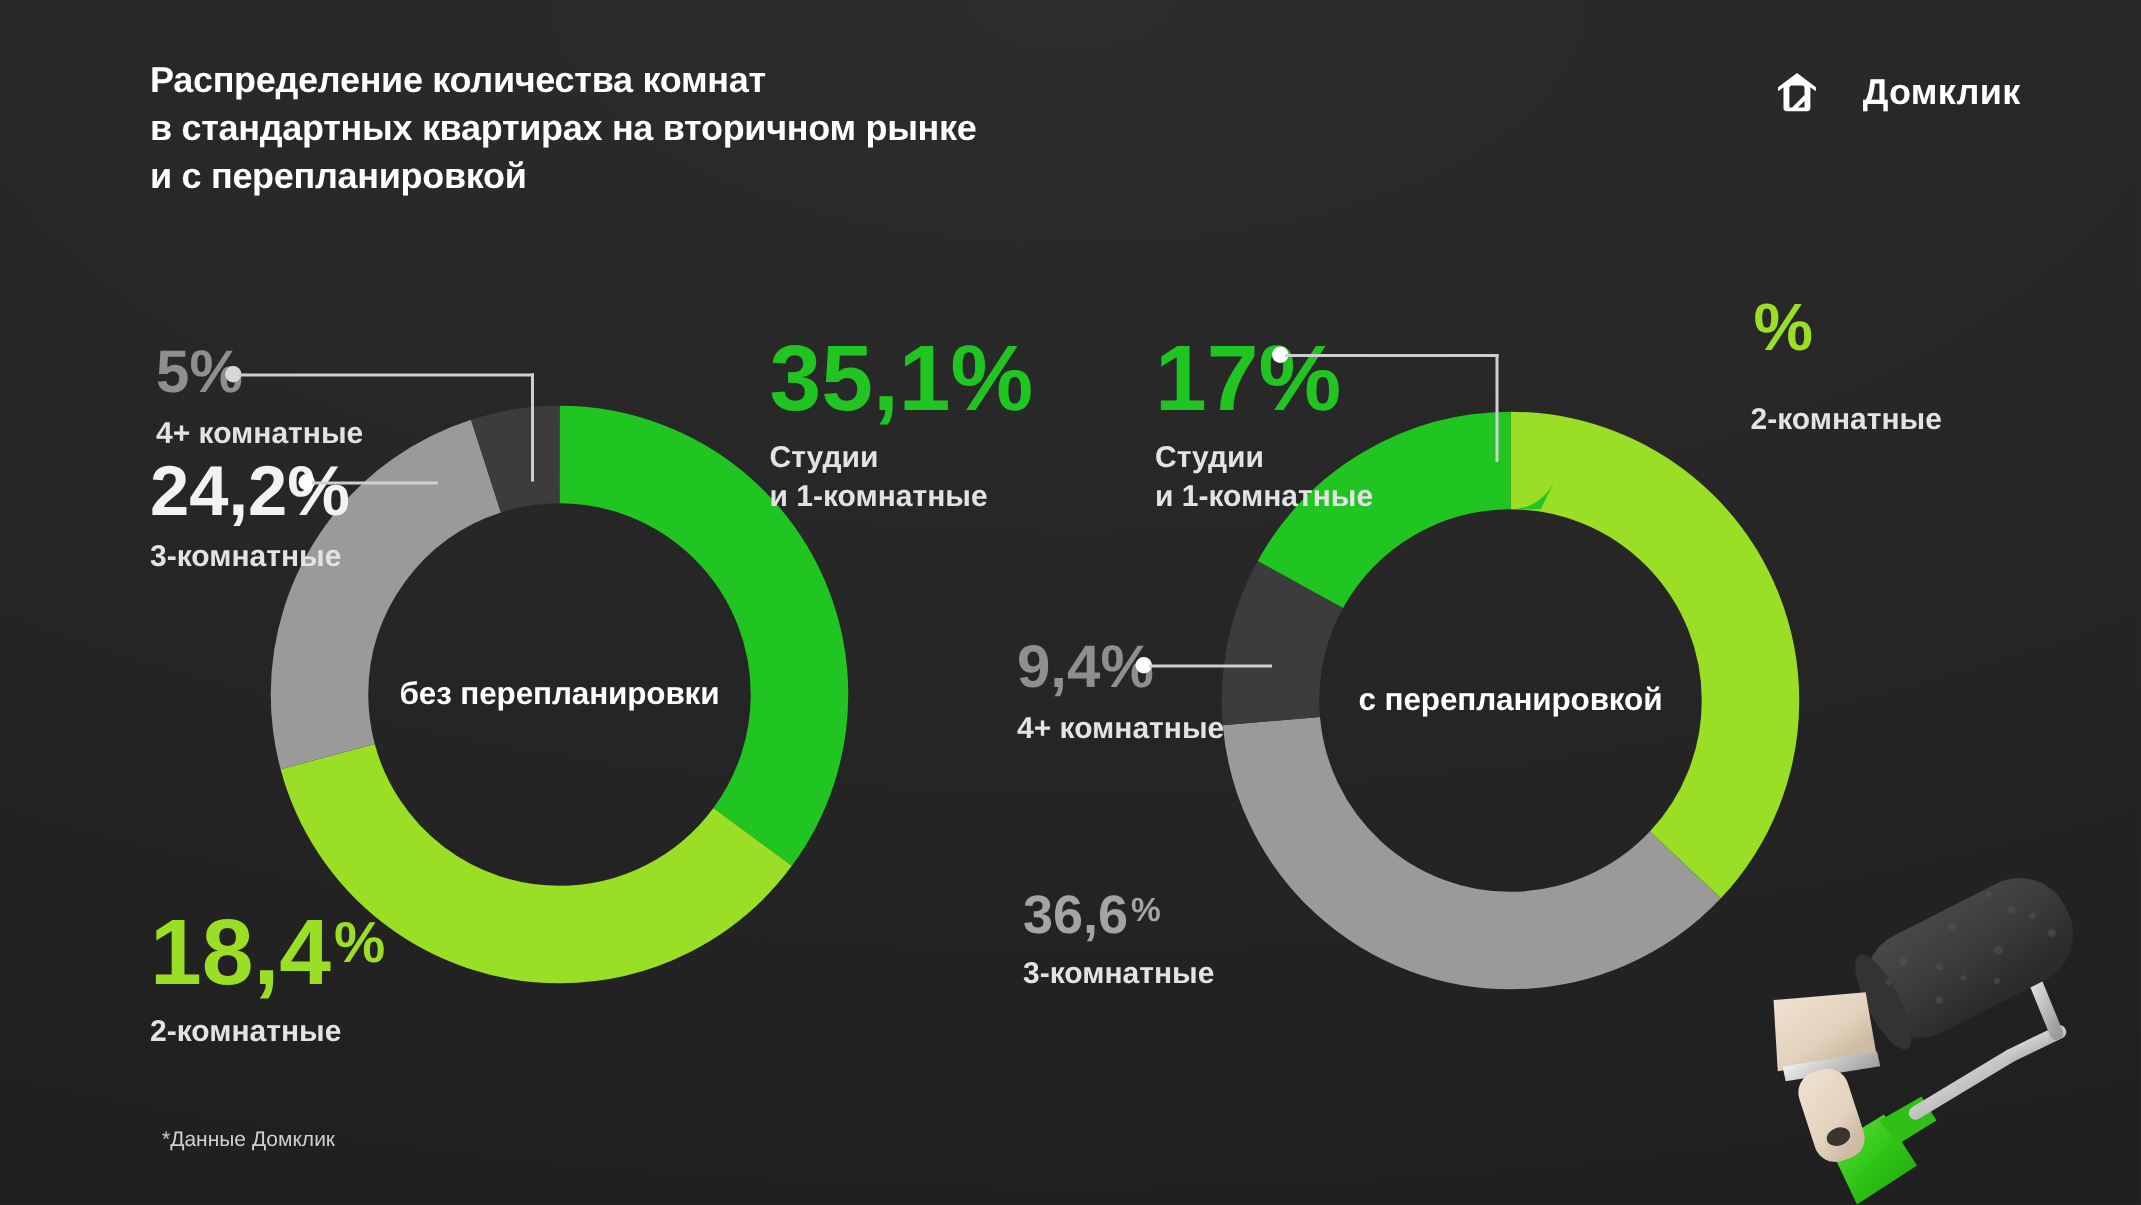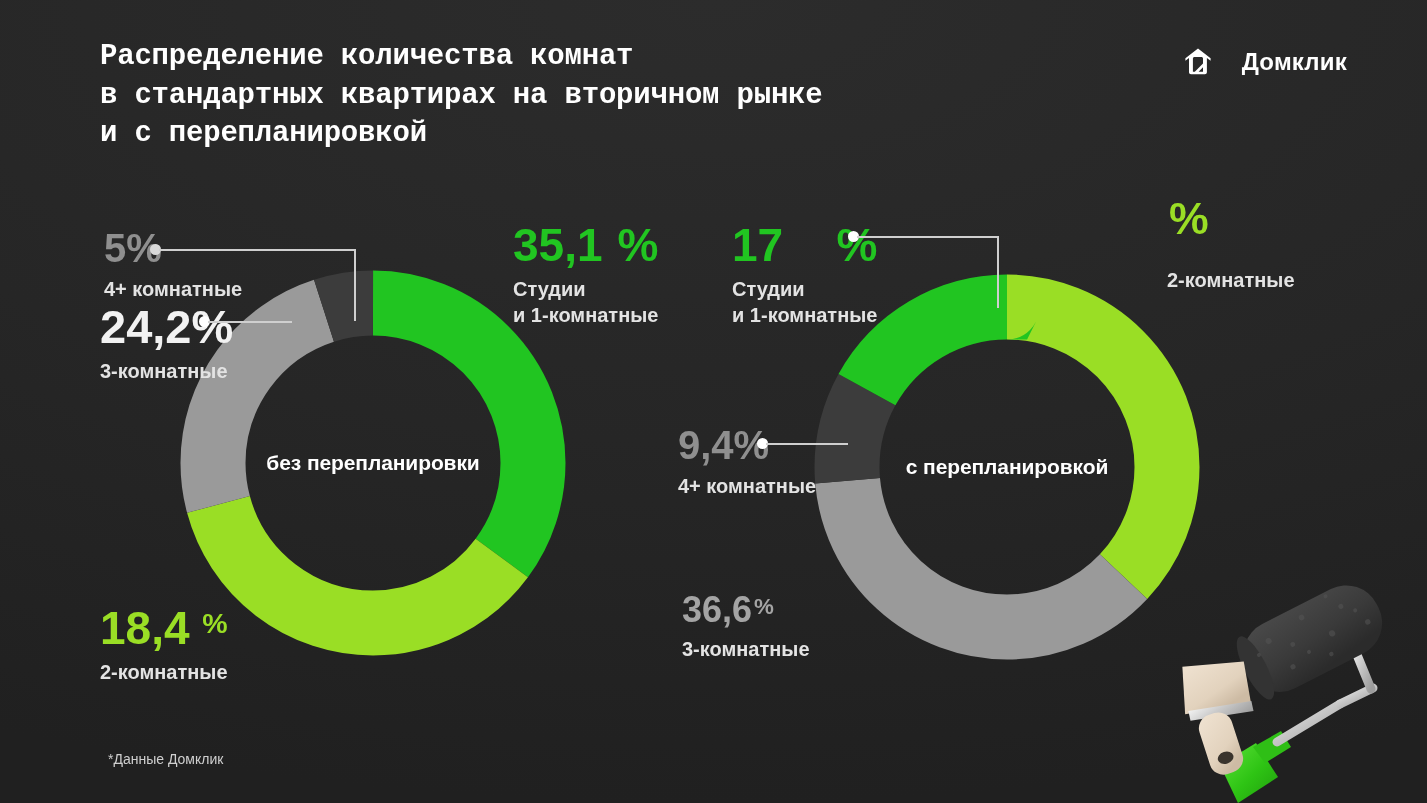--- a/index.html
+++ b/index.html
@@ -9,22 +9,22 @@
     font-family:"Liberation Sans","DejaVu Sans",sans-serif;
     color:#ffffff;
     position:relative;
   }
   .stage{position:absolute;inset:0;background:
      radial-gradient(120% 100% at 50% 0%,#2c2c2c 0%,#262626 55%,#202020 100%);}
 
   
   .title{
     position:absolute;left:100px;top:38px;
-    font-size:29px;font-weight:bold;line-height:1.33;
-    letter-spacing:-0.2px;color:#ffffff;white-space:pre-line;font-family:Liberation Mono, monospace;
+    font-size:24px;font-weight:bold;line-height:1.33;
+    letter-spacing:-0.2px;color:#ffffff;white-space:pre-line;
   }
   .logo{
     position:absolute;right:80px;top:46px;
     display:flex;align-items:center;gap:28px;
   }
   .logo-mark{width:32px;height:32px;flex:0 0 auto;}
   .logo-text{font-size:24px;font-weight:bold;color:#ffffff;letter-spacing:.2px;}
 
   
   .chart{position:absolute;}
@@ -44,21 +44,21 @@
   }
   .lbl .sub{
     margin-top:9px;font-size:20px;line-height:1.28;
     color:#e3e3e3;white-space:pre-line;font-weight:bold;
   }
   .pct-sup{font-size:.62em;font-weight:bold;margin-left:2px;position:relative;top:-0.38em;}
   .pct-inline{font-size:1em;font-weight:bold;}
 
   .big{font-size:47px;}
   .mid{font-size:40px;}
-  .huge{font-size:46px;justify-content:space-between;}
+  .huge{font-size:62px;}
 
   .c-green{color:#21c521;}
   .c-lime{color:#9ade25;}
   .c-white{color:#f2f2f2;}
   .c-gray{color:#8f8f8f;}
   .sub-dim{color:#b5b5b5;}
 
   
   .leader{position:absolute;pointer-events:none;}
   .leader .dot{
@@ -169,21 +169,21 @@
 
           <circle cx="195" cy="195" r="160" stroke="#3c3c3c" stroke-dasharray="94.50 910.81" stroke-dashoffset="-739.91"></circle>
 
           <circle cx="195" cy="195" r="160" stroke="#21c521" stroke-dasharray="170.90 834.41" stroke-dashoffset="-834.41"></circle>
         </g>
       </svg>
     </div>
     <div class="donut-center">с перепланировкой</div>
   </div>
 
-  <div class="lbl" style="left:732px;top:222px;">
+  <div class="lbl" style="left:770px;top:222px;">
     <div class="val c-green huge">
       <span>17</span>
         <span class="pct-inline">%</span>
     </div>
     <div class="sub">Студии
 и 1-комнатные</div>
   </div>
   <div class="leader" style="left:848px;top:231px;width:160px;height:80px;">
     <span class="dot" style="left:0;top:0;"></span>
     <span class="seg h" style="left:9px;top:5px;width:142px;"></span>

